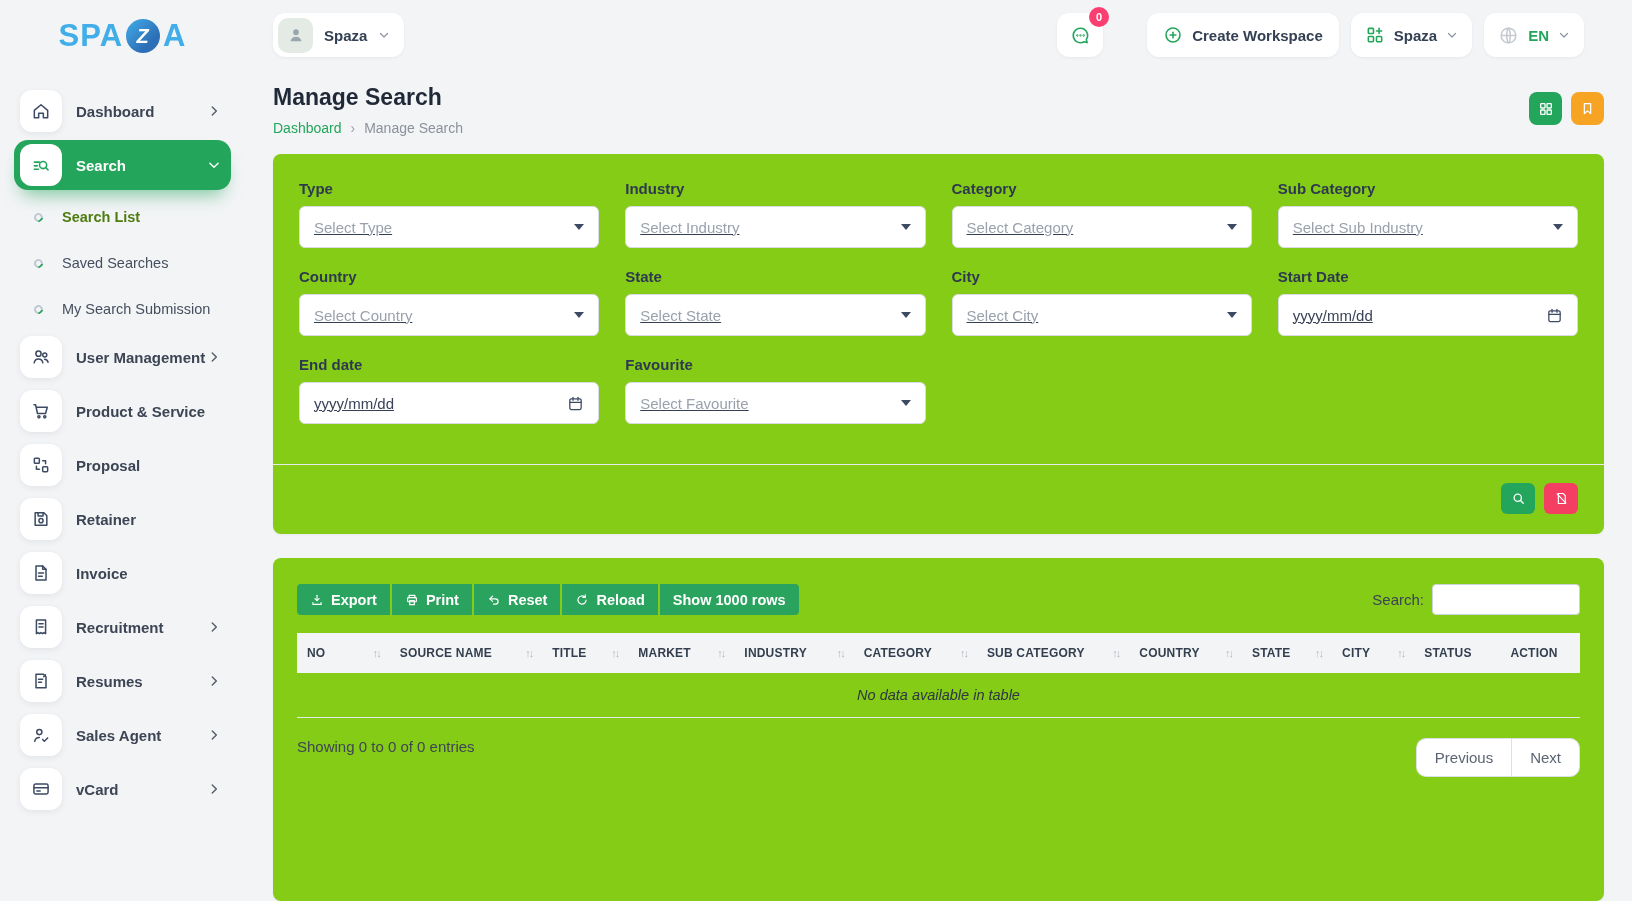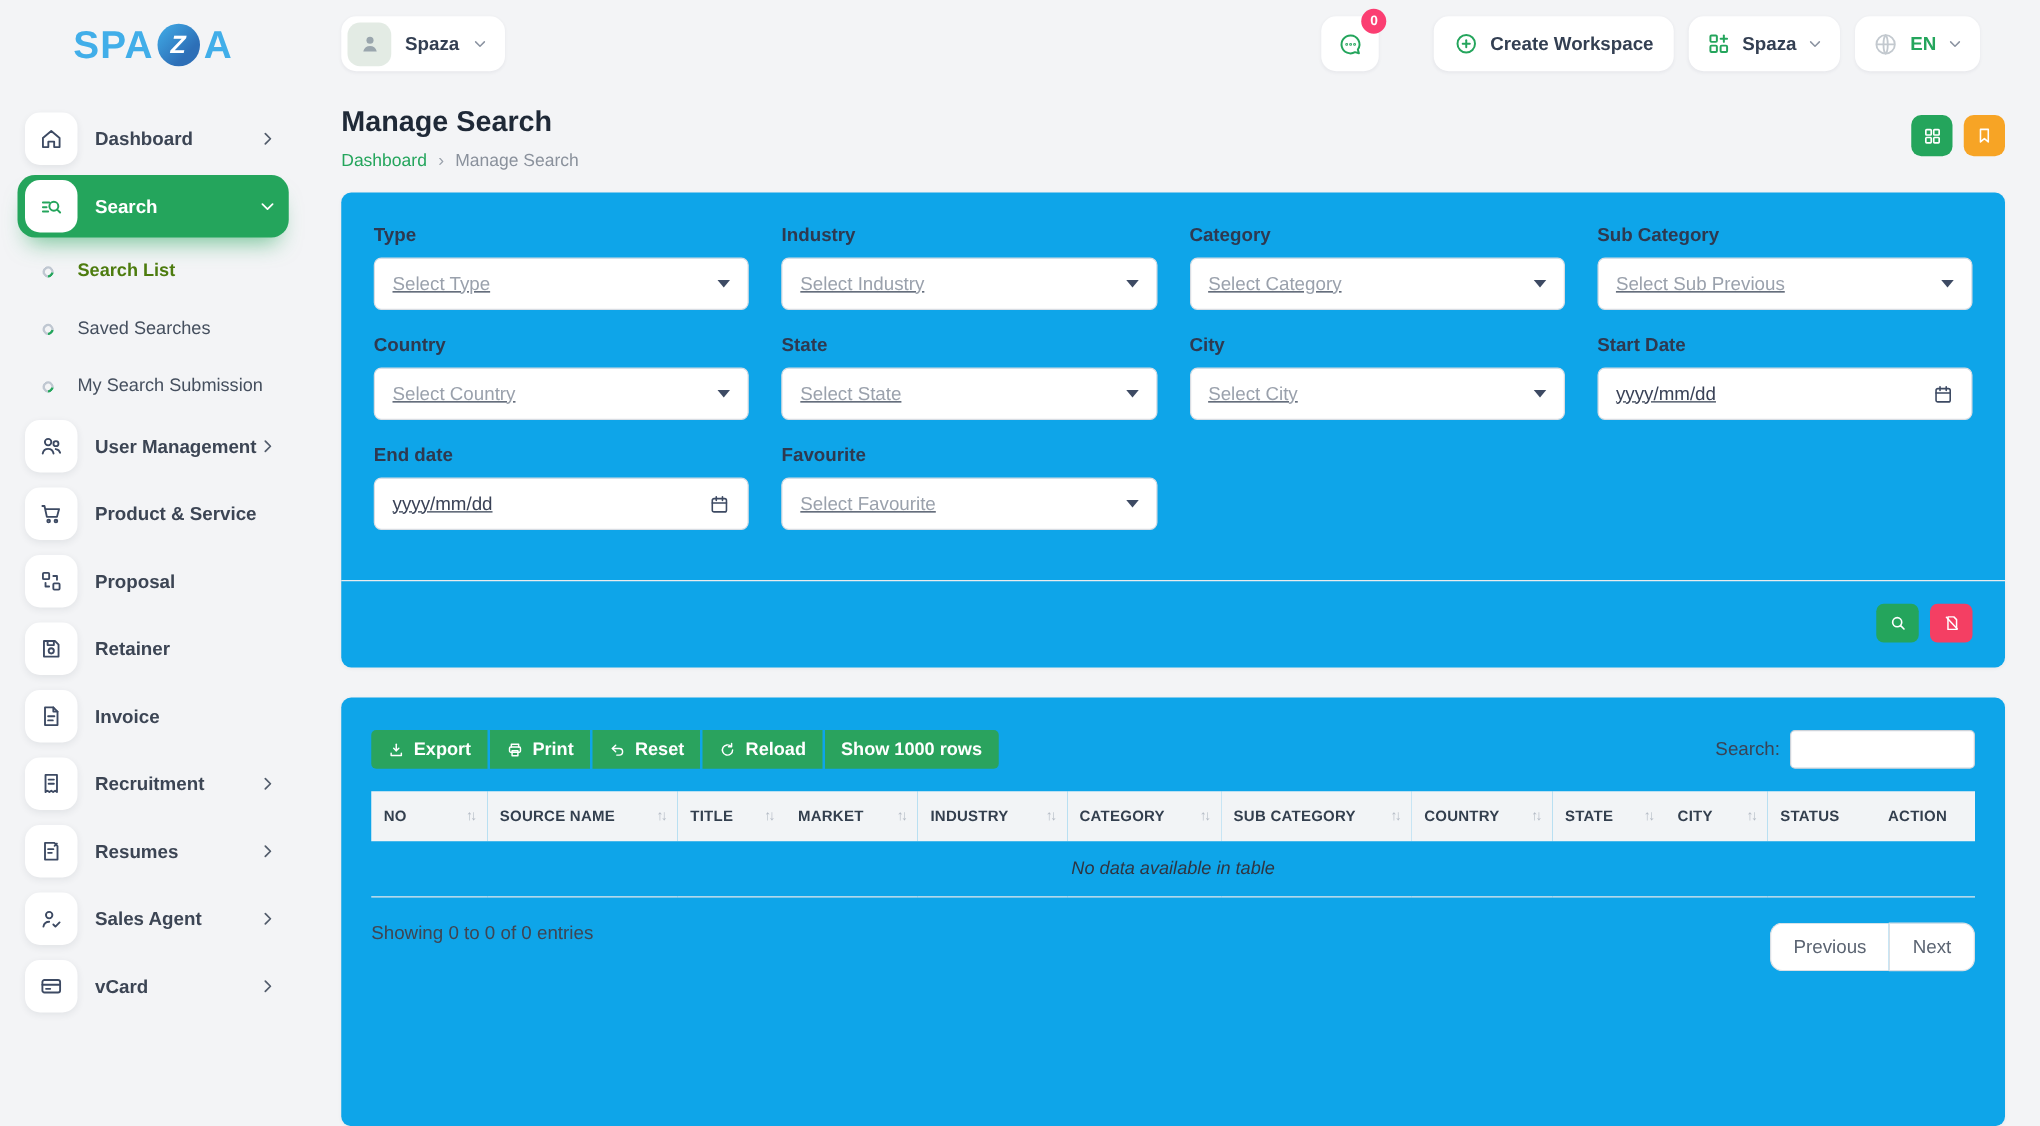--- a/index.html
+++ b/index.html
@@ -58,21 +58,21 @@
   .breadcrumb { margin-top:9px; font-size:14px; display:flex; gap:9px; align-items:center; }
   .bc-parent { color:#24a55c; cursor:pointer; }
   .bc-sep { color:#9aa1ab; }
   .bc-current { color:#8a919c; }
   .head-actions { margin-left:auto; display:flex; gap:9px; margin-top:8px; }
   .sq-btn { width:33px; height:33px; border:none; border-radius:8px; cursor:pointer;
     display:flex; align-items:center; justify-content:center; color:#fff; }
   .sq-btn.green { background:#24a55c; }
   .sq-btn.orange { background:#f7a425; }
 
-  .card { background:#0ea5e9; border-radius:8px; box-shadow:0 1px 3px rgba(20,30,50,.05); }
+  .card { background:#84cc16; border-radius:8px; box-shadow:0 1px 3px rgba(20,30,50,.05); }
   .filter-card { padding:26px 26px 20px; }
   .filter-grid { display:grid; grid-template-columns:repeat(4,1fr); gap:20px 26px; }
   .f-label { font-size:15px; font-weight:bold; color:#2e3950; margin-bottom:9px; }
   .control { height:42px; border:1px solid #d9dde3; border-radius:6px; background:#fff;
     display:flex; align-items:center; justify-content:space-between; padding:0 14px; cursor:pointer;text-decoration:underline; }
   .ph { font-size:15px; color:#9aa1ac; }
   .date-val { font-size:15px; color:#3a4257; }
   .caret { width:0; height:0; border-left:5px solid transparent; border-right:5px solid transparent;
     border-top:6px solid #3d4a63; }
   .cal-icon { width:17px; height:17px; color:#3d4a63; }
@@ -406,21 +406,21 @@
           <div class="f-label">Category</div>
           <div class="control">
             <span class="ph">Select Category</span>
             <span class="caret"></span>
           </div>
         </div>
 
         <div class="field">
           <div class="f-label">Sub Category</div>
           <div class="control">
-            <span class="ph">Select Sub Previous</span>
+            <span class="ph">Select Sub Industry</span>
             <span class="caret"></span>
           </div>
         </div>
 
         <div class="field">
           <div class="f-label">Country</div>
           <div class="control">
             <span class="ph">Select Country</span>
             <span class="caret"></span>
           </div>

